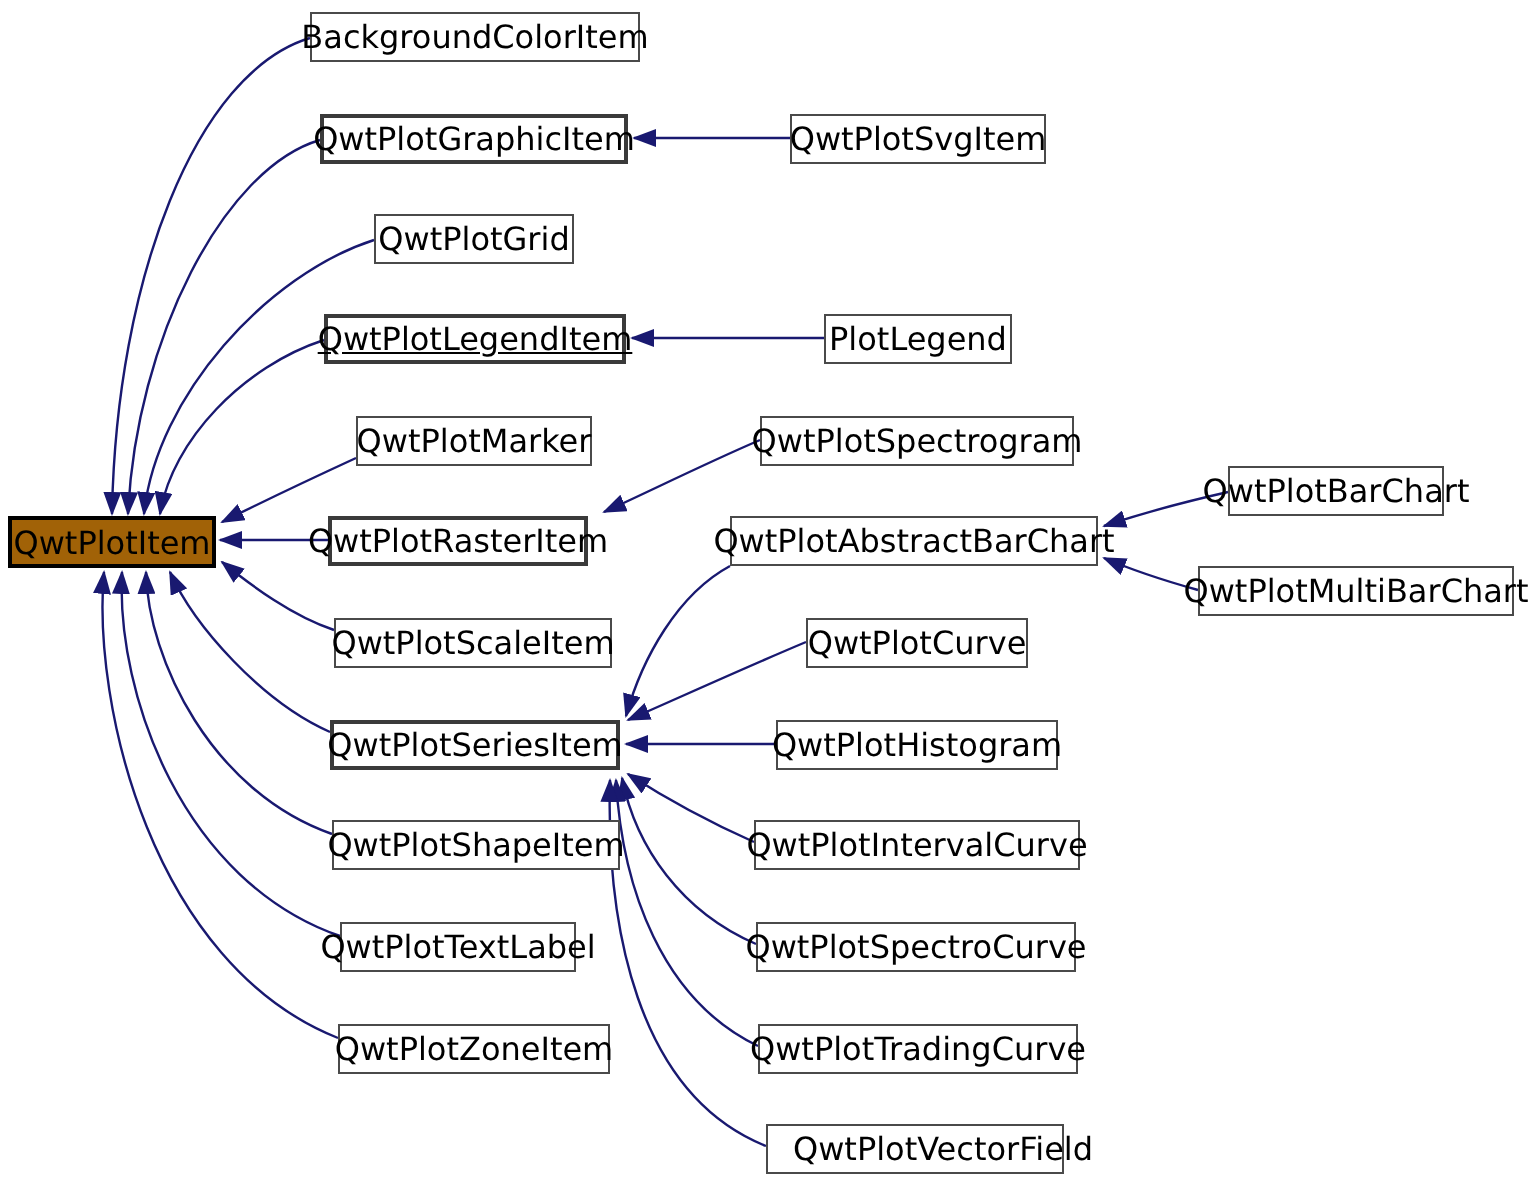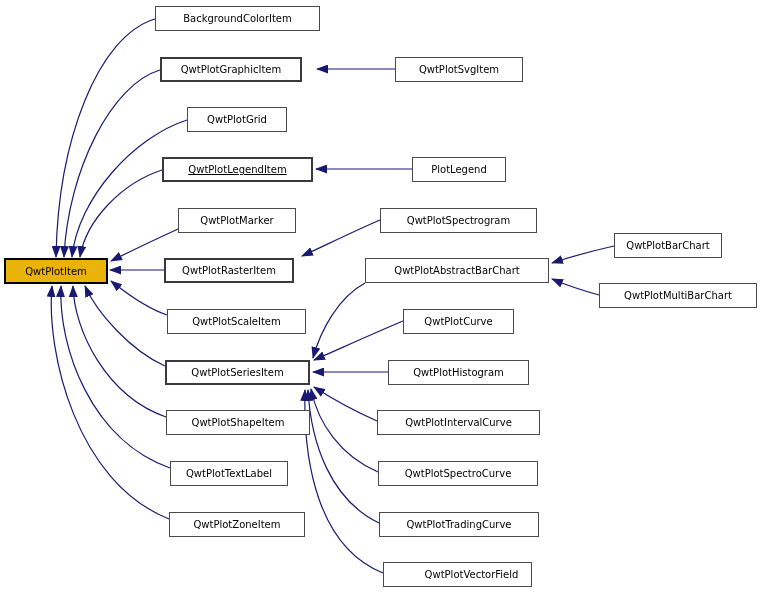--- a/index.html
+++ b/index.html
@@ -10,27 +10,27 @@
     font-family:"DejaVu Sans","Liberation Sans",sans-serif;
     overflow:hidden;
   }
   #edge-layer{position:absolute;left:0;top:0;width:767px;height:595px;}
   .node{
     position:absolute;
     box-sizing:border-box;
     display:flex;align-items:center;justify-content:center;
     background:#ffffff;
     border:1px solid #4a4a4a;
-    font-size:10px;color:#000000;
+    font-size:16px;color:#000000;
     white-space:nowrap;
     cursor:pointer;
   }
   .node.bold{border-width:2px;border-color:#3a3a3a;}
   .node.selected{
-    background:#eab308;
+    background:#a16207;
     border:2px solid #000000;
     cursor:default;
   }
   .edge{fill:none;stroke-width:1.2px;}
 </style>
 </head>
 <body>
 
 <div id="canvas">
   <svg id="edge-layer" width="767" height="595" viewBox="0 0 767 595" xmlns="http://www.w3.org/2000/svg">
@@ -63,21 +63,21 @@
       <path d="M 379 523 C 331 500 311 444 308 390" class="edge" stroke="#191970" marker-end="url(#arrowhead)"></path>
       <path d="M 383 573 C 318 547 303 462 305 390" class="edge" stroke="#191970" marker-end="url(#arrowhead)"></path>
     </svg>
   <div id="node-layer">
       <div class="node selected" style="left: 4px; top: 258px; width: 104px; height: 26px;">
         <span>QwtPlotItem</span>
       </div>
       <div class="node" style="left: 155px; top: 6px; width: 165px; height: 25px;">
         <span>BackgroundColorItem</span>
       </div>
-      <div class="node bold" style="left: 160px; top: 57px; width: 142px; height: 25px;">
+      <div class="node bold" style="left: 160px; top: 57px; width: 154px; height: 25px;">
         <span>QwtPlotGraphicItem</span>
       </div>
       <div class="node" style="left: 395px; top: 57px; width: 128px; height: 25px;">
         <span>QwtPlotSvgItem</span>
       </div>
       <div class="node" style="left: 187px; top: 107px; width: 100px; height: 25px;">
         <span>QwtPlotGrid</span>
       </div>
       <div class="node bold" style="left: 162px; top: 157px; width: 151px; height: 25px; text-decoration: underline;">
         <span>QwtPlotLegendItem</span>

